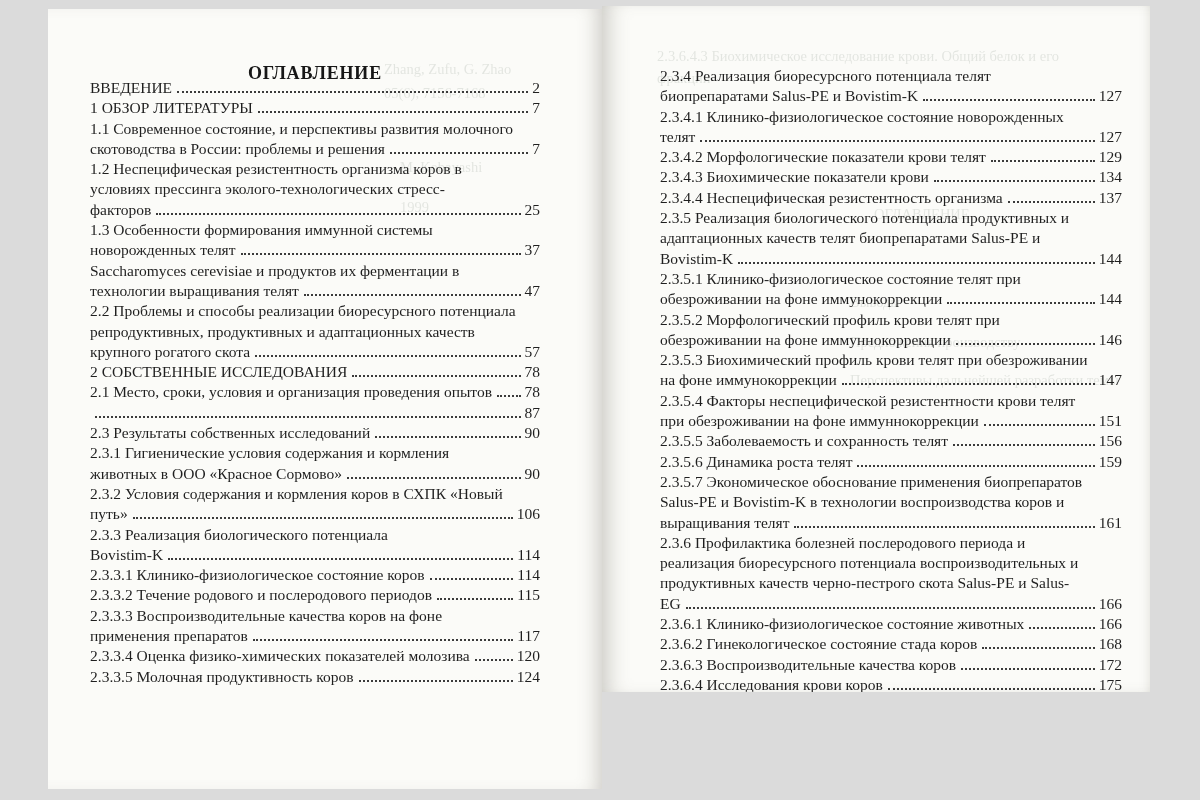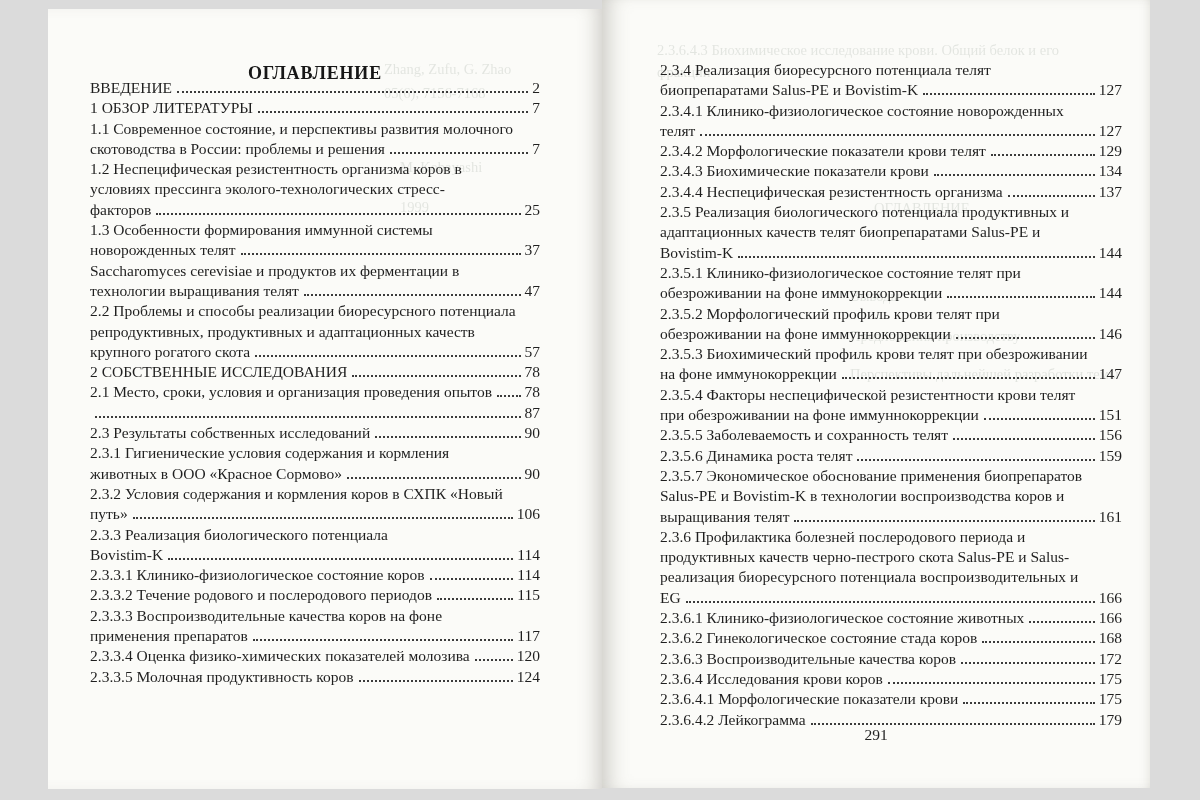--- a/index.html
+++ b/index.html
@@ -14,21 +14,21 @@
     position: absolute;
     background: #fbfbf8;
     color: #1f1f1f;
     overflow: hidden;
   }
   .page-left {
     left: 48px; top: 9px; width: 554px; height: 780px;
     box-shadow: inset -16px 0 20px -12px rgba(95,90,78,0.30);
   }
   .page-right {
-    left: 602px; top: 0; width: 548px; height: 788px;
+    left: 602px; top: 6px; width: 548px; height: 686px;
     box-shadow: inset 18px 0 22px -13px rgba(95,90,78,0.33),
                 inset -8px 0 12px -9px rgba(95,90,78,0.22);
   }
   .toc-title {
     position: absolute;
     left: 42px; right: 62px; top: 42px;
     margin: 12px;
     text-align: center;
     font-size: 18px;
     font-weight: bold;
@@ -331,24 +331,24 @@
       </div>
       <div class="line">
         <span class="t">выращивания телят</span>
         <span class="leader"></span>
         <span class="pg">161</span>
       </div>
       <div class="line">
         <span class="t">2.3.6 Профилактика болезней послеродового периода и</span>
       </div>
       <div class="line">
+        <span class="t">реализация биоресурсного потенциала воспроизводительных и</span>
+      </div>
+      <div class="line">
         <span class="t">продуктивных качеств черно-пестрого скота Salus-PE и Salus-</span>
-      </div>
-      <div class="line">
-        <span class="t">реализация биоресурсного потенциала воспроизводительных и</span>
       </div>
       <div class="line">
         <span class="t">EG</span>
         <span class="leader"></span>
         <span class="pg">166</span>
       </div>
       <div class="line">
         <span class="t">2.3.6.1 Клинико-физиологическое состояние животных</span>
         <span class="leader"></span>
         <span class="pg">166</span>

